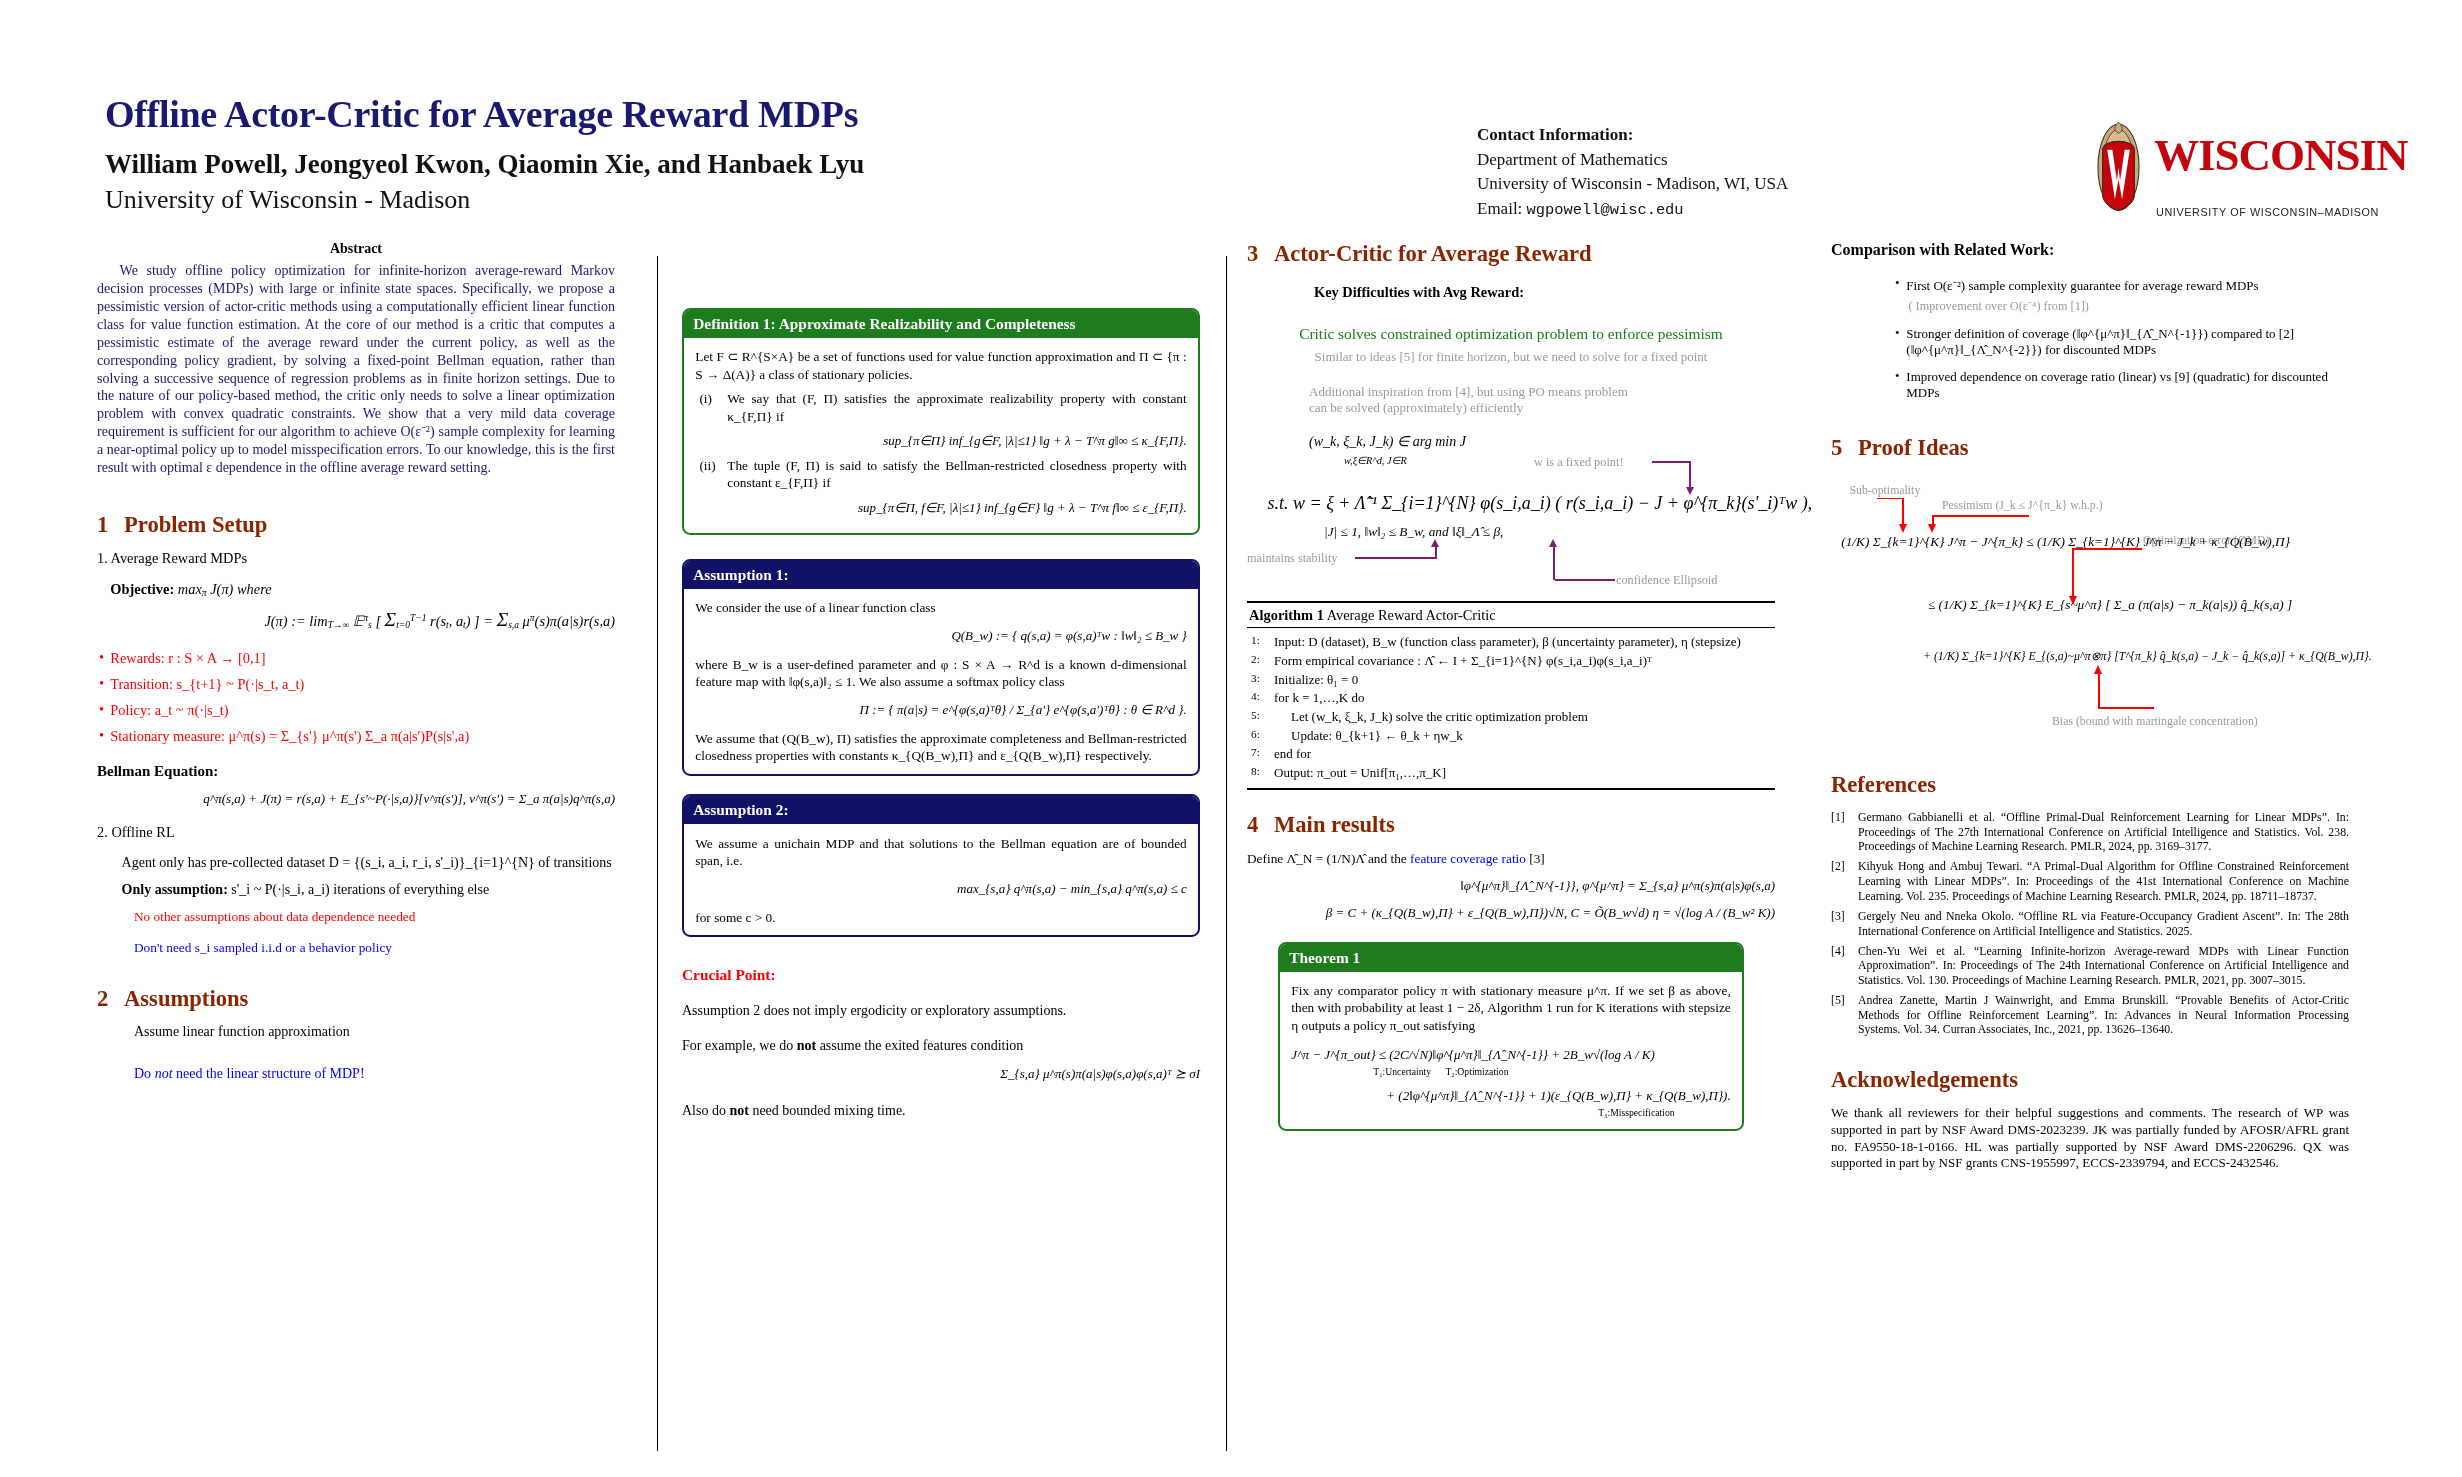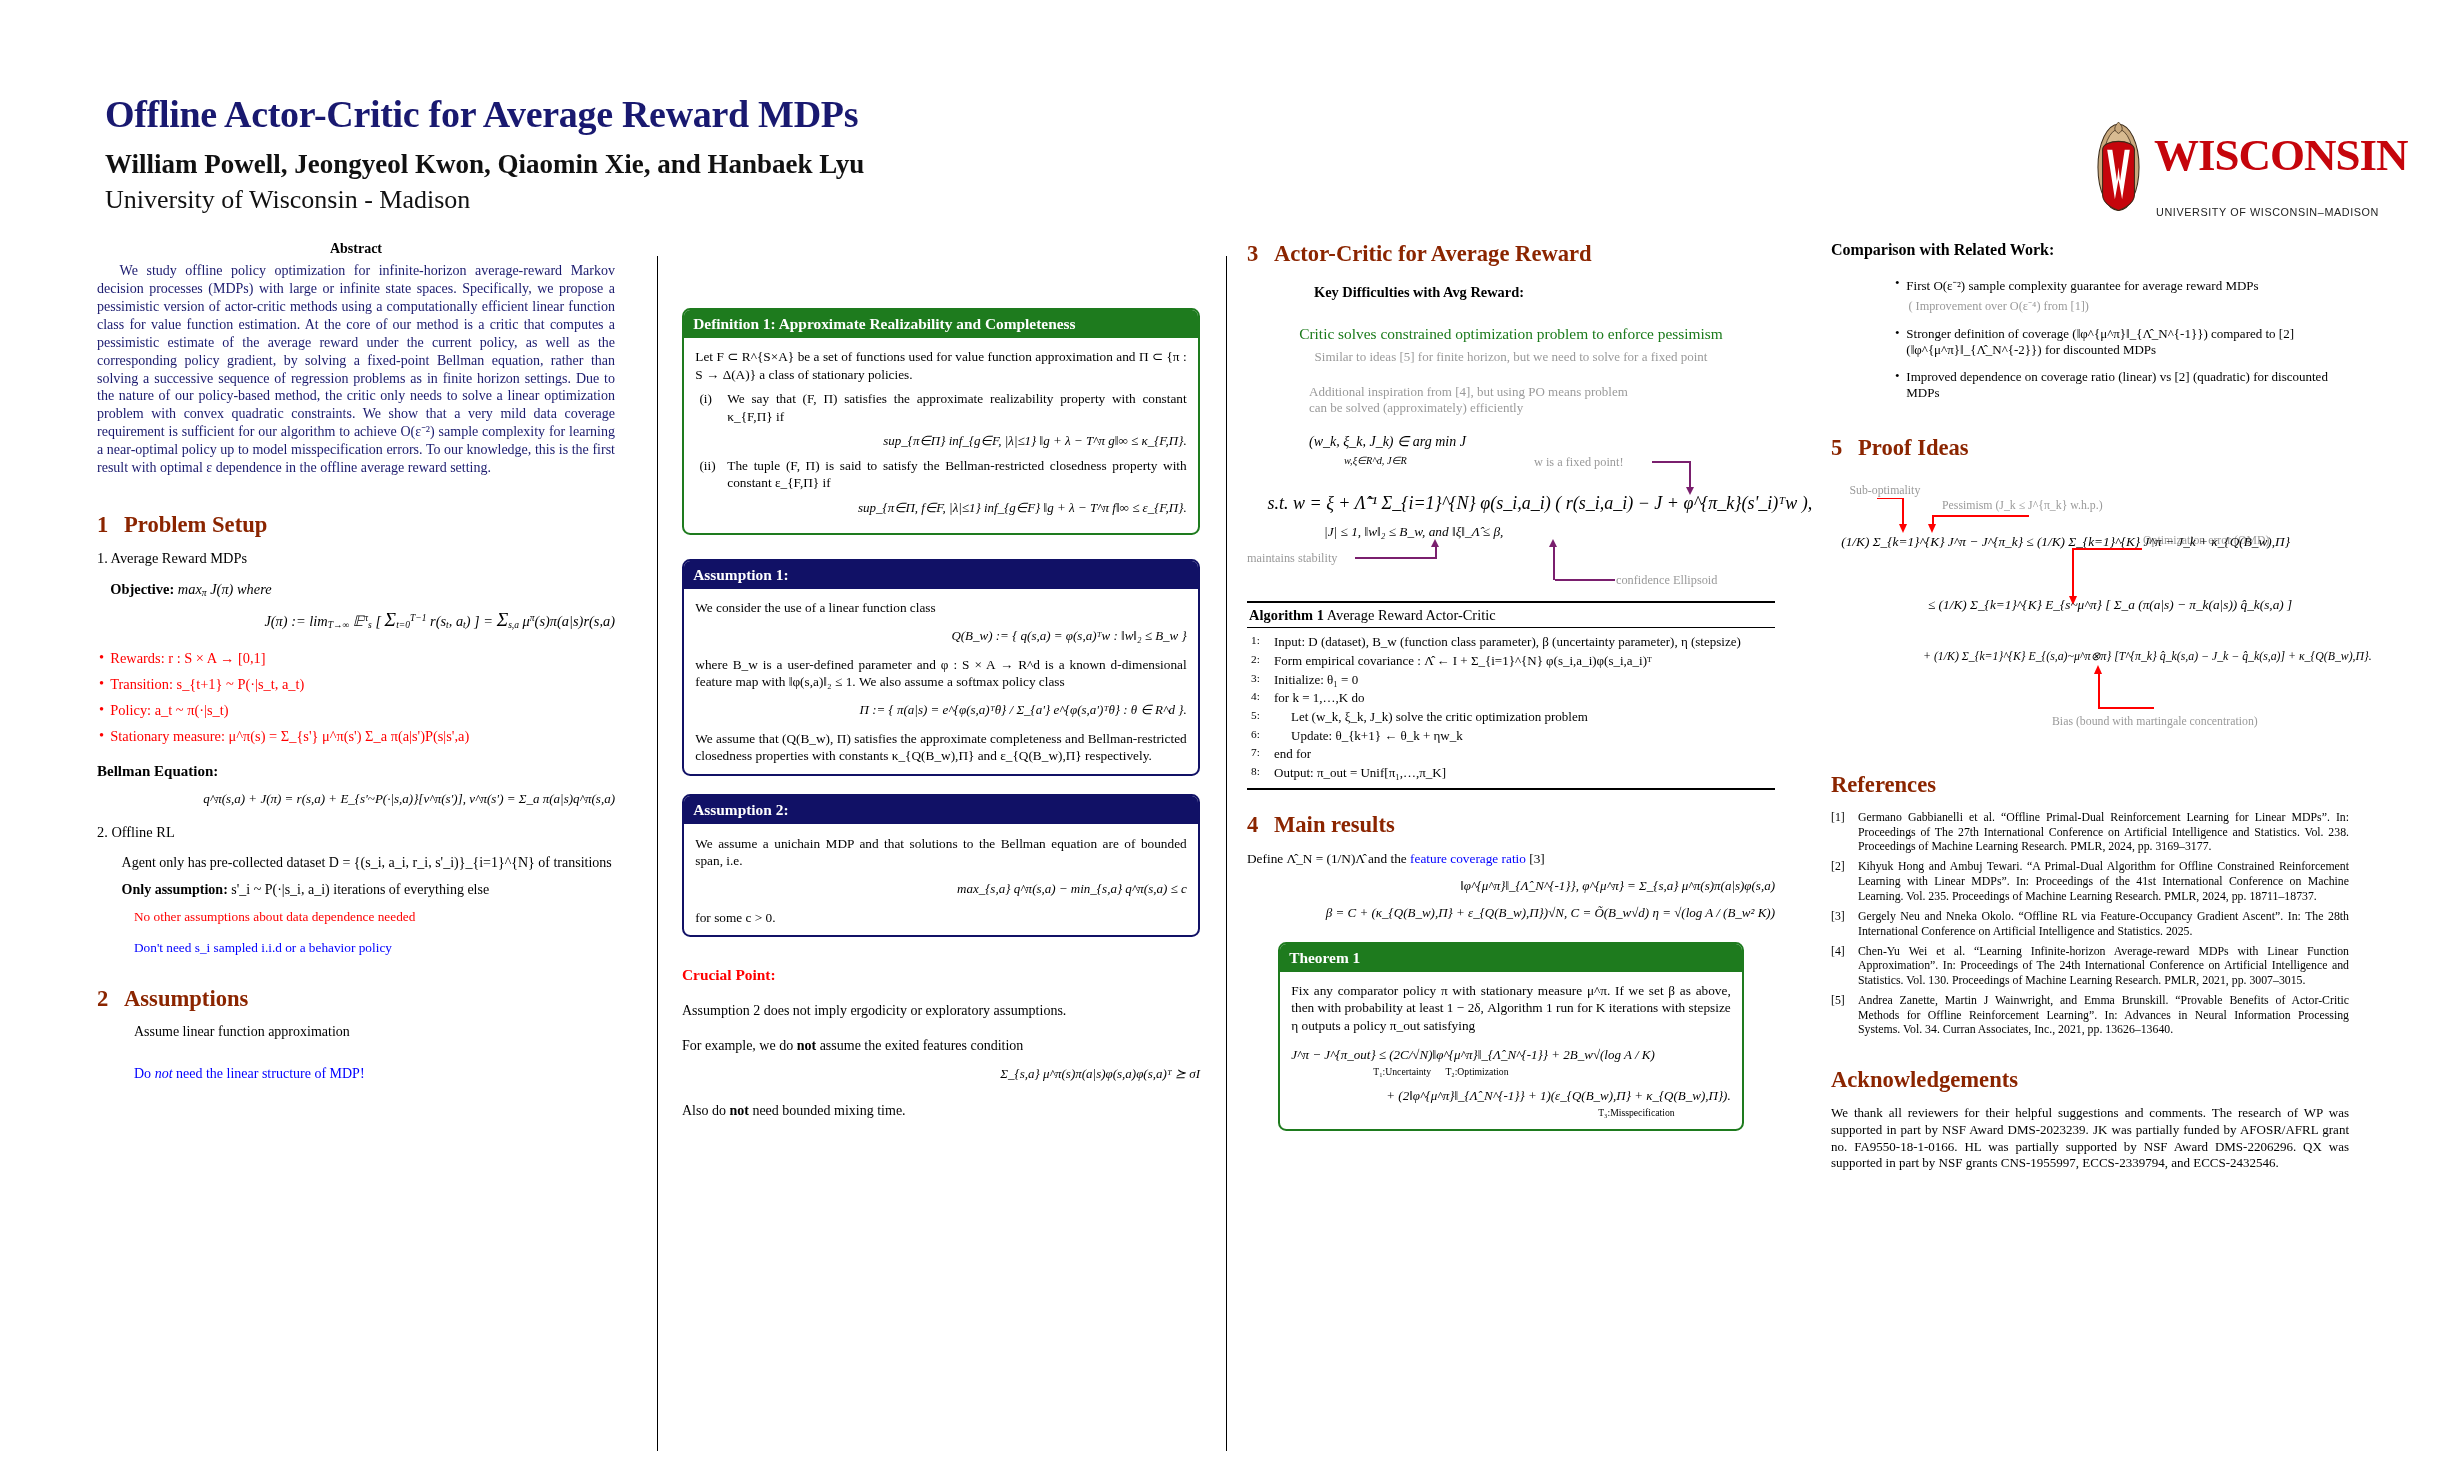--- a/index.html
+++ b/index.html
@@ -126,20 +126,29 @@
 </head>
 <body>
 
 <div class="poster">
 
   <div class="header">
     <div class="title">Offline Actor-Critic for Average Reward MDPs</div>
     <div class="authors">William Powell, Jeongyeol Kwon, Qiaomin Xie, and Hanbaek Lyu</div>
     <div class="affil">University of Wisconsin - Madison</div>
 
+    <div class="contact">
+      <div class="clabel">Contact Information:</div>
+      <div>Department of Mathematics</div>
+      <div>University of Wisconsin - Madison, WI, USA</div>
+      <div>
+        <span>Email:</span>
+        <span class="mono">wgpowell@wisc.edu</span>
+      </div>
+    </div>
 
     <div class="logo">
       <svg class="crest" viewBox="0 0 118 185">
         <ellipse cx="59" cy="96" rx="40" ry="84" fill="#c9a97e" stroke="#3a2a18" stroke-width="2"></ellipse>
         <ellipse cx="59" cy="96" rx="31" ry="74" fill="#d8bb91" stroke="#3a2a18" stroke-width="1.5"></ellipse>
         <path d="M59 8 C51 16 48 24 59 30 C70 24 67 16 59 8 Z" fill="#c9a97e" stroke="#3a2a18" stroke-width="1.5"></path>
         <path d="M28 62 C28 40 90 40 90 62 L90 150 C90 170 59 180 59 180 C59 180 28 170 28 150 Z" fill="#C5050C" stroke="#3a2a18" stroke-width="2"></path>
         <path d="M37 62 L47 62 L56 122 L59 96 L62 122 L71 62 L81 62 L66 158 L59 120 L52 158 Z" fill="#ffffff"></path>
       </svg>
       <div class="logo-word">WISCONSIN</div>
@@ -332,21 +341,21 @@
     </div>
   </div>
 
   <div class="col col4">
 
     <div class="bld" style="font-size:16px;margin:0 0 17.4px 0;">Comparison with Related Work:</div>
     <div style="margin-left:62px;">
       <div class="bullet" style="font-size:13px;margin-bottom:3.1px;">First O(ε⁻²) sample complexity guarantee for average reward MDPs</div>
       <div class="grey" style="font-size:12.3px;margin:0 0 11.3px 15.4px;">( Improvement over O(ε⁻⁴) from [1])</div>
       <div class="bullet" style="font-size:13px;margin-bottom:11.3px;">Stronger definition of coverage (‖φ^{μ^π}‖_{Λ̂_N^{-1}}) compared to [2] (‖φ^{μ^π}‖_{Λ̂_N^{-2}}) for discounted MDPs</div>
-      <div class="bullet" style="font-size:13px;margin-bottom:3.1px;">Improved dependence on coverage ratio (linear) vs [2] (quadratic) for discounted MDPs</div>
+      <div class="bullet" style="font-size:13px;margin-bottom:3.1px;">Improved dependence on coverage ratio (linear) vs [9] (quadratic) for discounted MDPs</div>
     </div>
 
     <h2 class="sect" style="margin-top:34px;">
       <span class="num">5</span><span>Proof Ideas</span>
     </h2>
 
     <div class="proof">
       <div class="lbl" style="left:18.5px;top:9.2px;">Sub-optimality</div>
       <div class="ln" style="left:46px;top:24.6px;width:27px;height:1.5px;"></div>
       <div class="ln" style="left:71px;top:24.6px;width:1.5px;height:28px;"></div>

